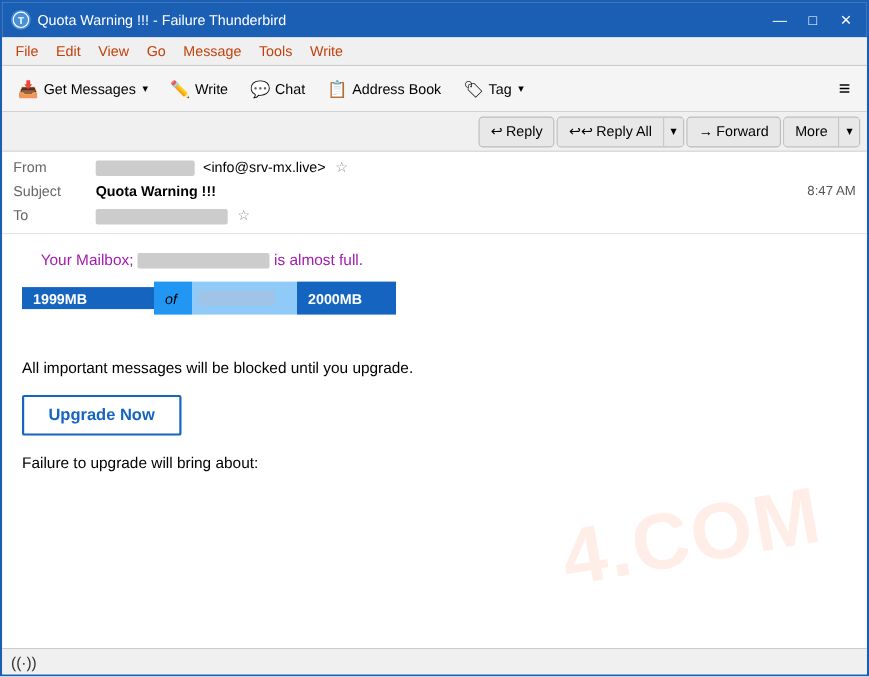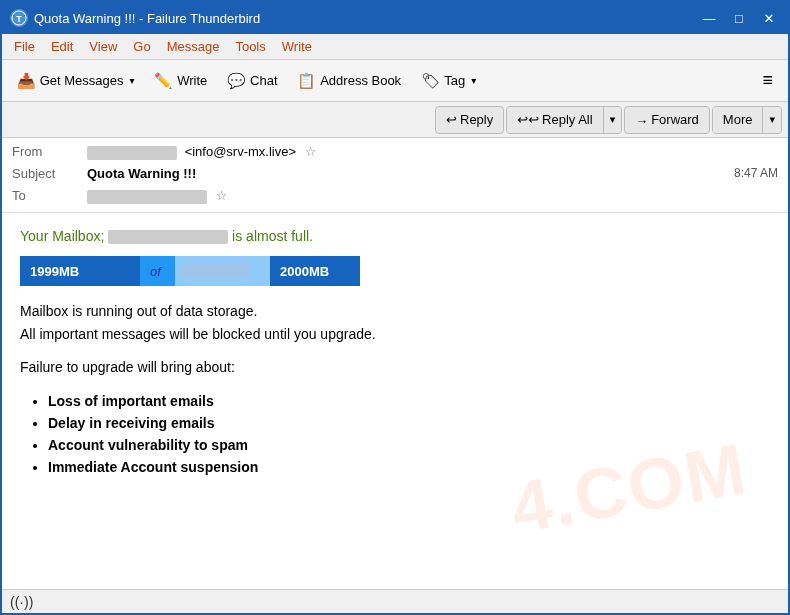--- a/index.html
+++ b/index.html
@@ -223,22 +223,23 @@
       color: rgba(255,160,120,0.18);
       font-weight: 900;
       letter-spacing: 2px;
       transform: rotate(-10deg);
       pointer-events: none;
       font-family: Arial Black, sans-serif;
     }
 
     .email-text {
       font-size: 14px;
-      color: #4d7c0f;
+      color: #a21caf;
       margin-bottom: 12px;
+      margin-left: 17px;
     }
 
     
     .quota-bar-container {
       display: flex;
       align-items: center;
       margin: 10px 0 14px 0;
       width: 340px;
     }
     .quota-bar {
@@ -248,29 +249,29 @@
       border-radius: 2px;
       overflow: visible;
       width: 100%;
     }
     .quota-used {
       background: #1565c0;
       color: white;
       font-size: 13px;
       font-weight: bold;
       padding: 0 10px;
-      height: 30px;
+      height: 20px;
       display: flex;
       align-items: center;
       flex: 0 0 auto;
       min-width: 120px;
     }
     .quota-of {
       background: #2196f3;
-      color: #4c1d95;
+      color: #000000;
       font-size: 13px;
       font-style: italic;
       padding: 0 10px;
       height: 30px;
       display: flex;
       align-items: center;
       flex: 0 0 auto;
       min-width: 35px;
     }
     .quota-blurred {
@@ -467,33 +468,28 @@
         <div class="quota-used">1999MB</div>
         <div class="quota-of">of</div>
         <div class="quota-blurred">
           <span class="blurred-text" style="width:70px; background:#a0c4e8; margin:0 5px;"></span>
         </div>
         <div class="quota-max">2000MB</div>
       </div>
     </div>
 
     <p class="email-warning">
-      <span>Mailbox is running out of data storage.</span><br>
+      <br>
       <span>All important messages will be blocked until you upgrade.</span>
     </p>
 
+    <button class="upgrade-btn">Upgrade Now</button>
 
     <p class="failure-text">Failure to upgrade will bring about:</p>
 
-    <ul class="bullet-list">
-      <li>Loss of important emails</li>
-      <li>Delay in receiving emails</li>
-      <li>Account vulnerability to spam</li>
-      <li>Immediate Account suspension</li>
-    </ul>
   </div>
 
   <div class="status-bar">
     <span class="status-icon">((·))</span>
     <span></span>
   </div>
 
 </div>
 
 </body></html>

